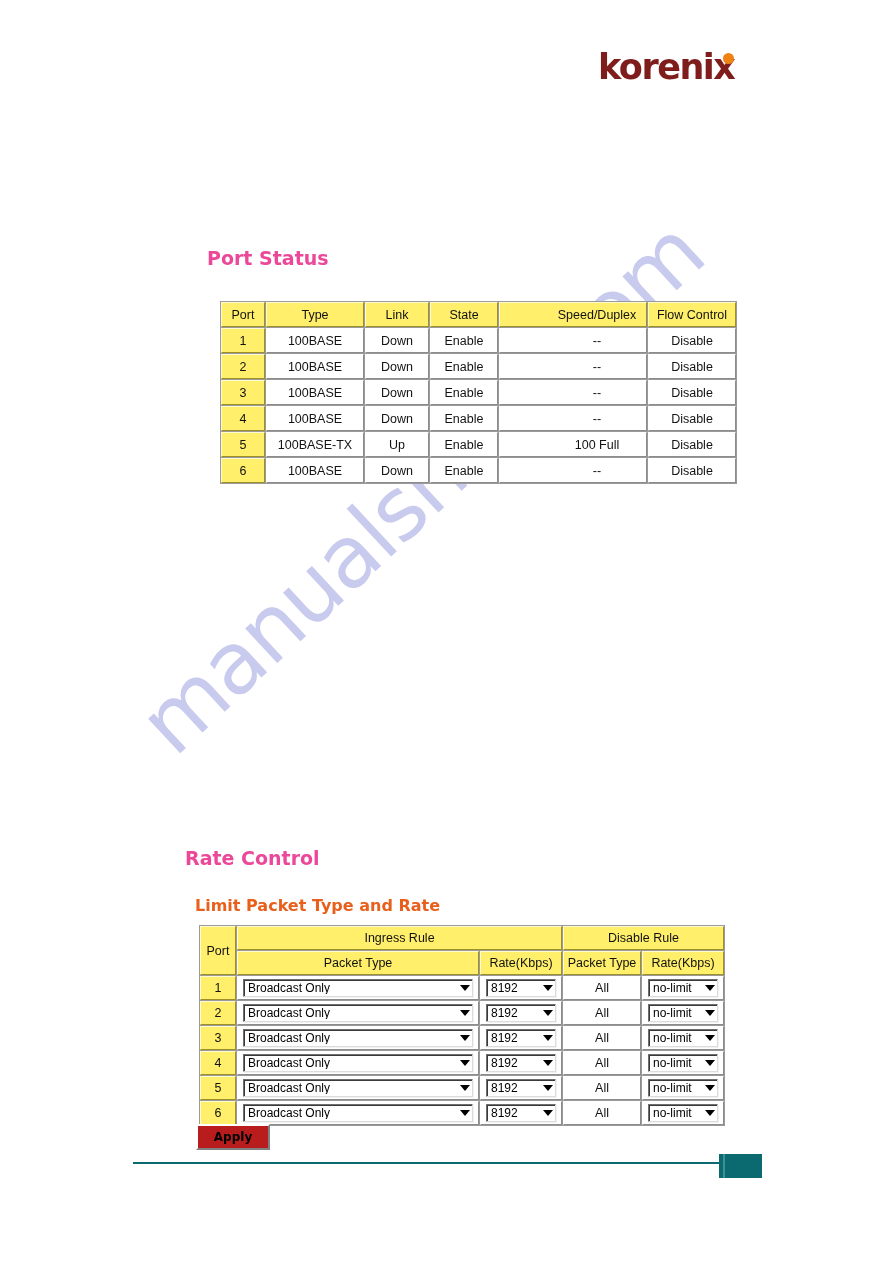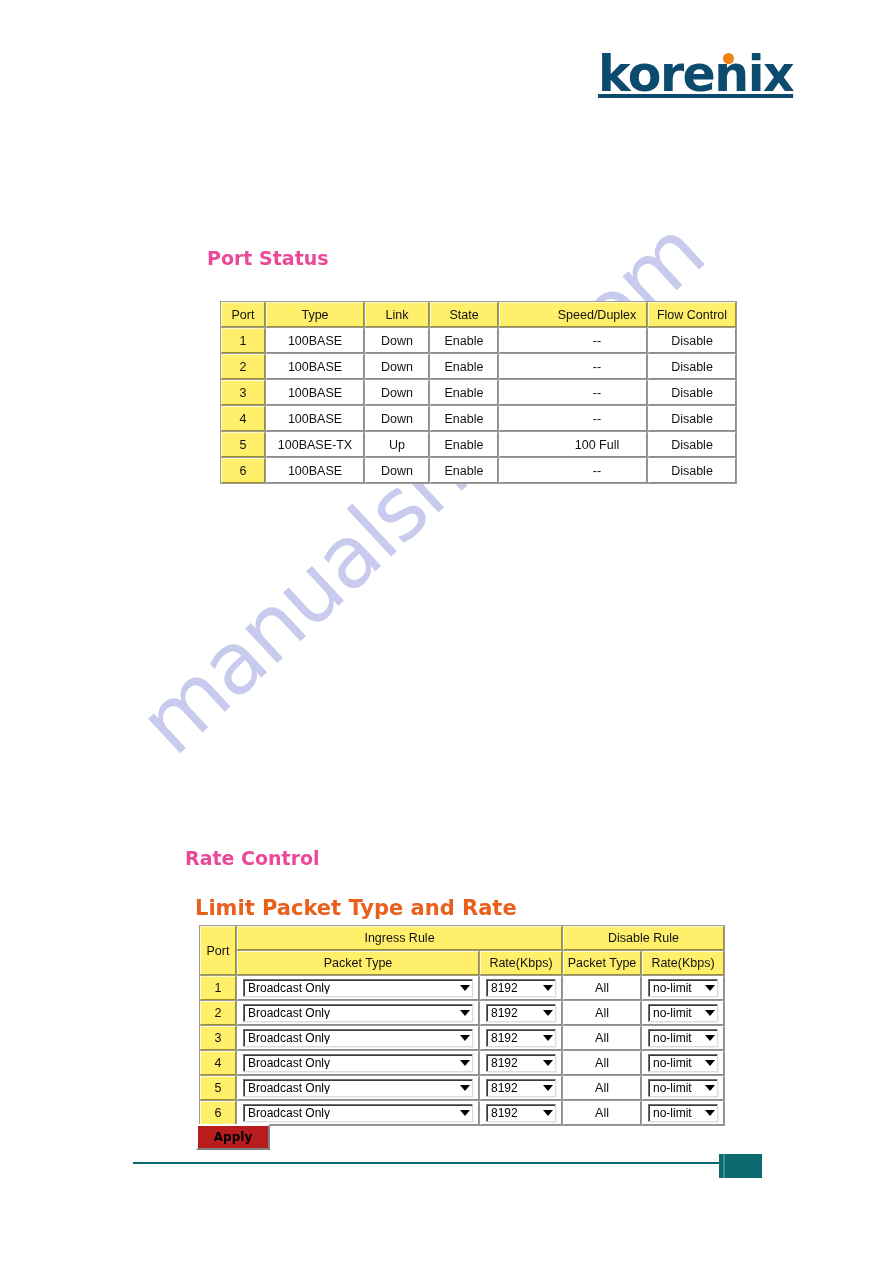--- a/index.html
+++ b/index.html
@@ -43,27 +43,26 @@
 
   
   #logo-wrap {
     position: absolute;
     left: 598px;
     top: 50px;
     z-index: 3;
   }
   #logo-text {
     font-family: "DejaVu Sans", sans-serif;
-    font-size: 49px;
+    font-size: 35px;
     font-weight: bold;
-    color: #0c4a6e;
+    color: #7f1d1d;
     letter-spacing: -1.5px;
     line-height: 1;
     position: relative;
-    text-decoration: underline;
   }
   #logo-dot {
     position: absolute;
     width: 11px;
     height: 11px;
     border-radius: 50%;
     background: #f08214;
     left: 125px;
     top: 3px;
   }
@@ -74,21 +73,21 @@
     font-family: "DejaVu Sans", sans-serif;
     font-size: 19px;
     font-weight: bold;
     color: #ec4899;
     z-index: 3;
     white-space: nowrap;
   }
   .sub-title {
     position: absolute;
     font-family: "DejaVu Sans", sans-serif;
-    font-size: 21px;
+    font-size: 16px;
     font-weight: bold;
     color: #e8601c;
     z-index: 3;
     white-space: nowrap;
   }
 
   
   .ui-table {
     position: absolute;
     border-collapse: separate;

